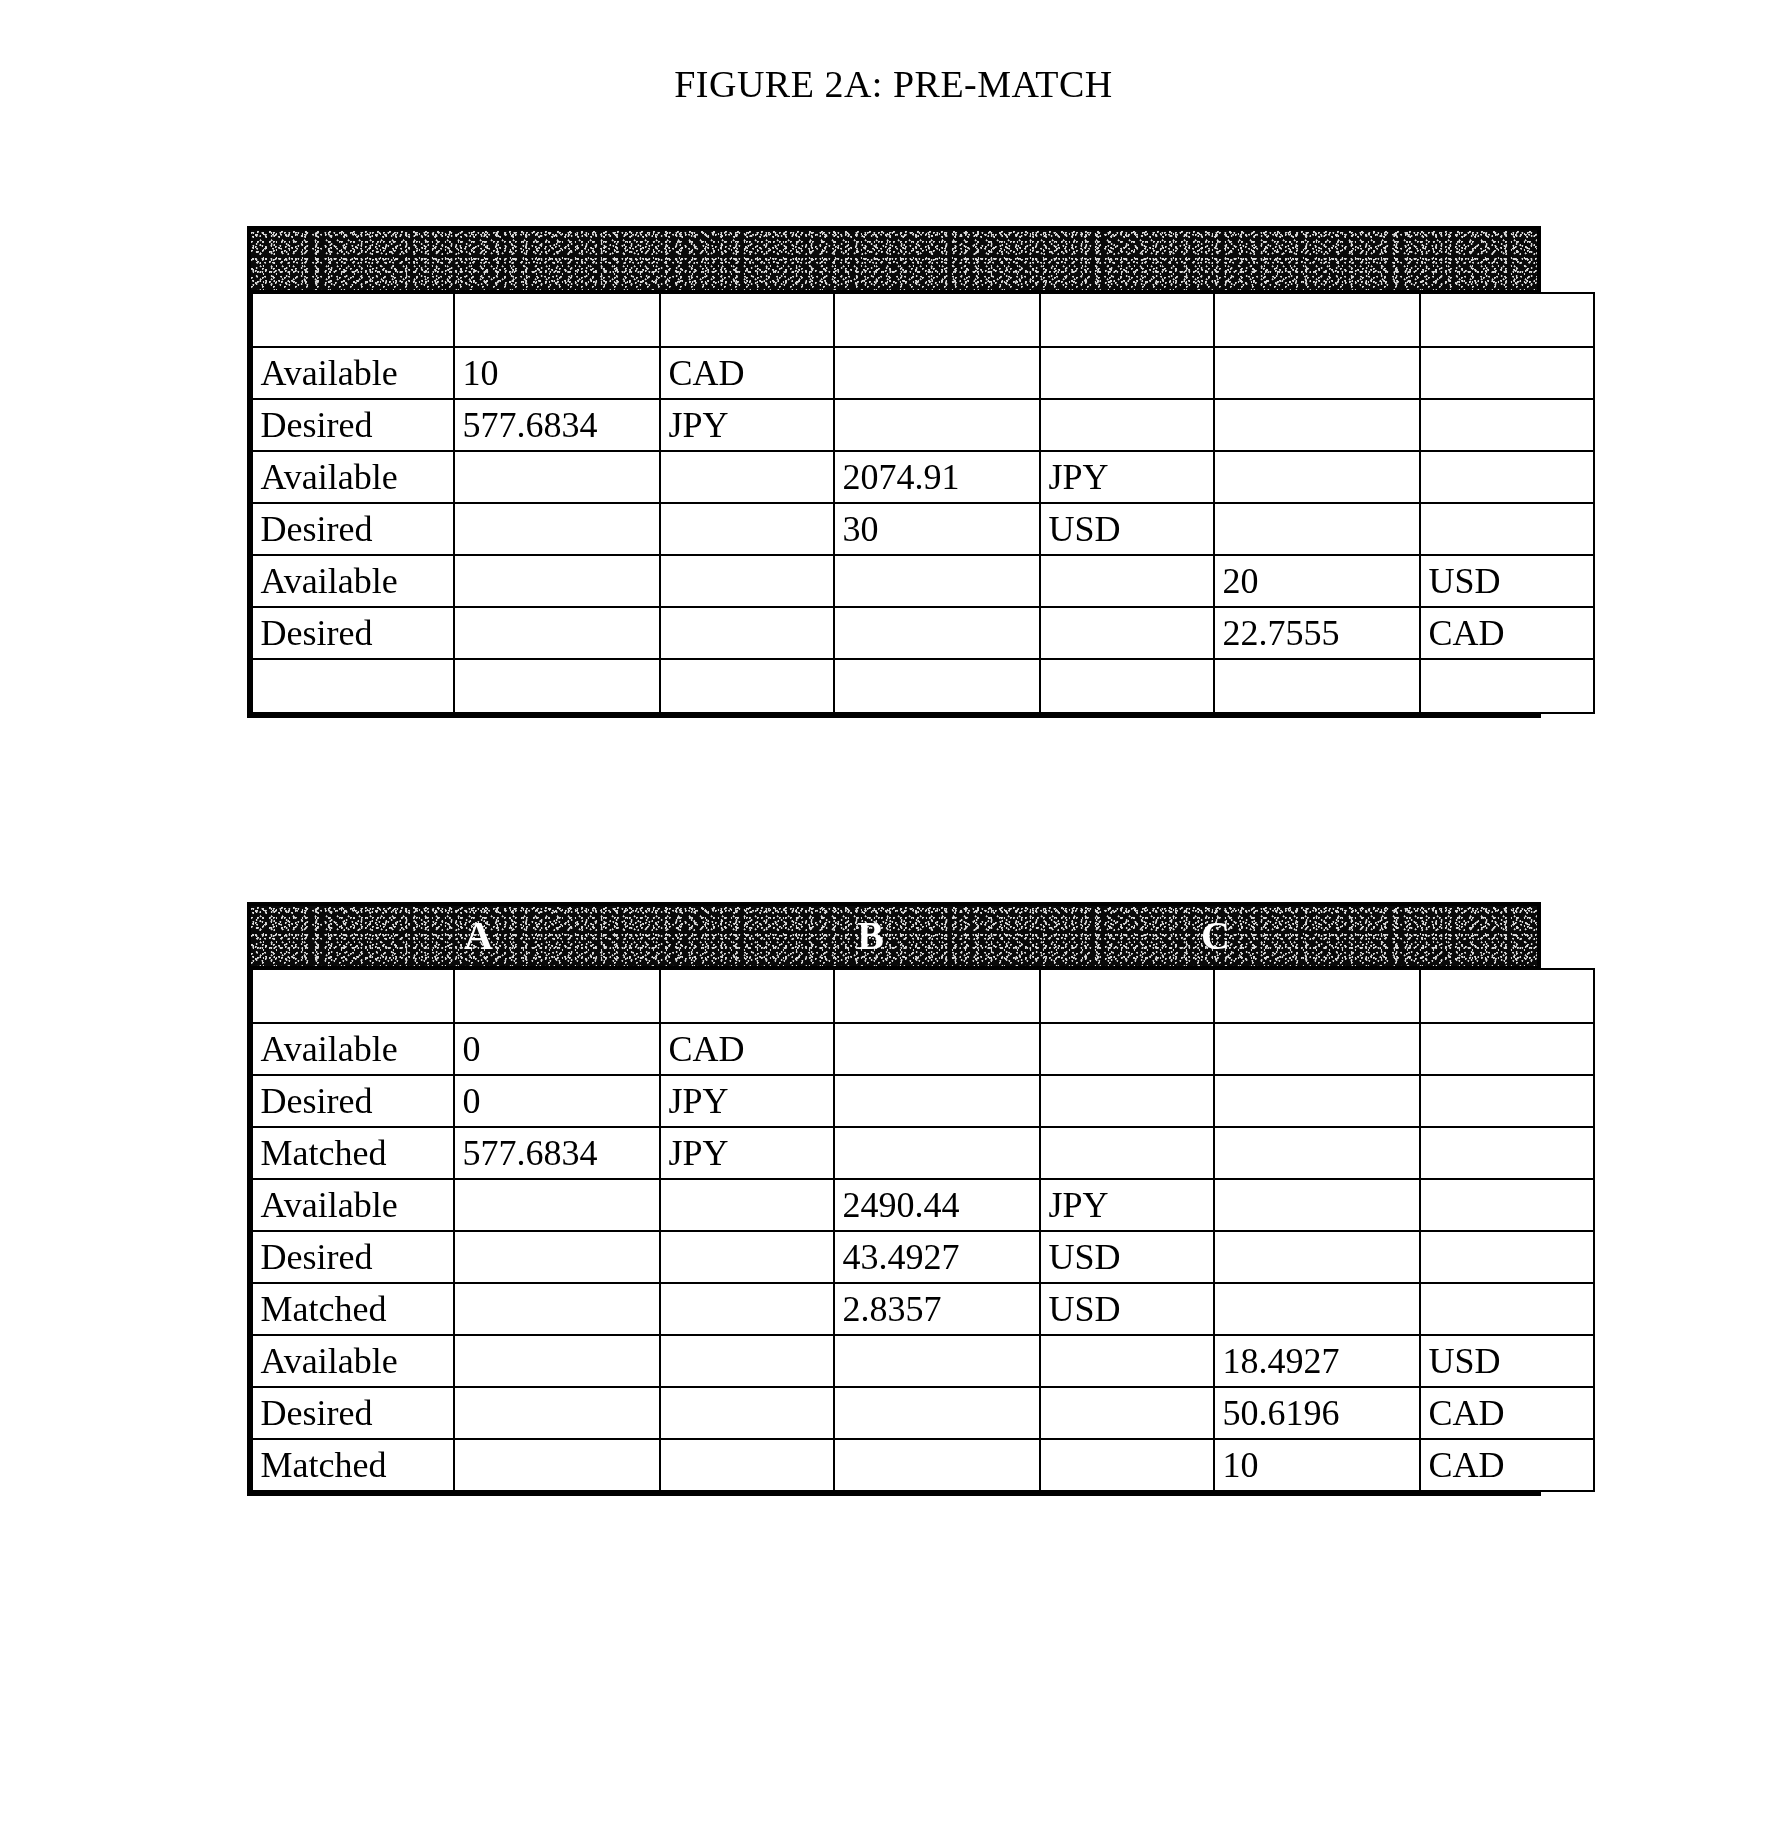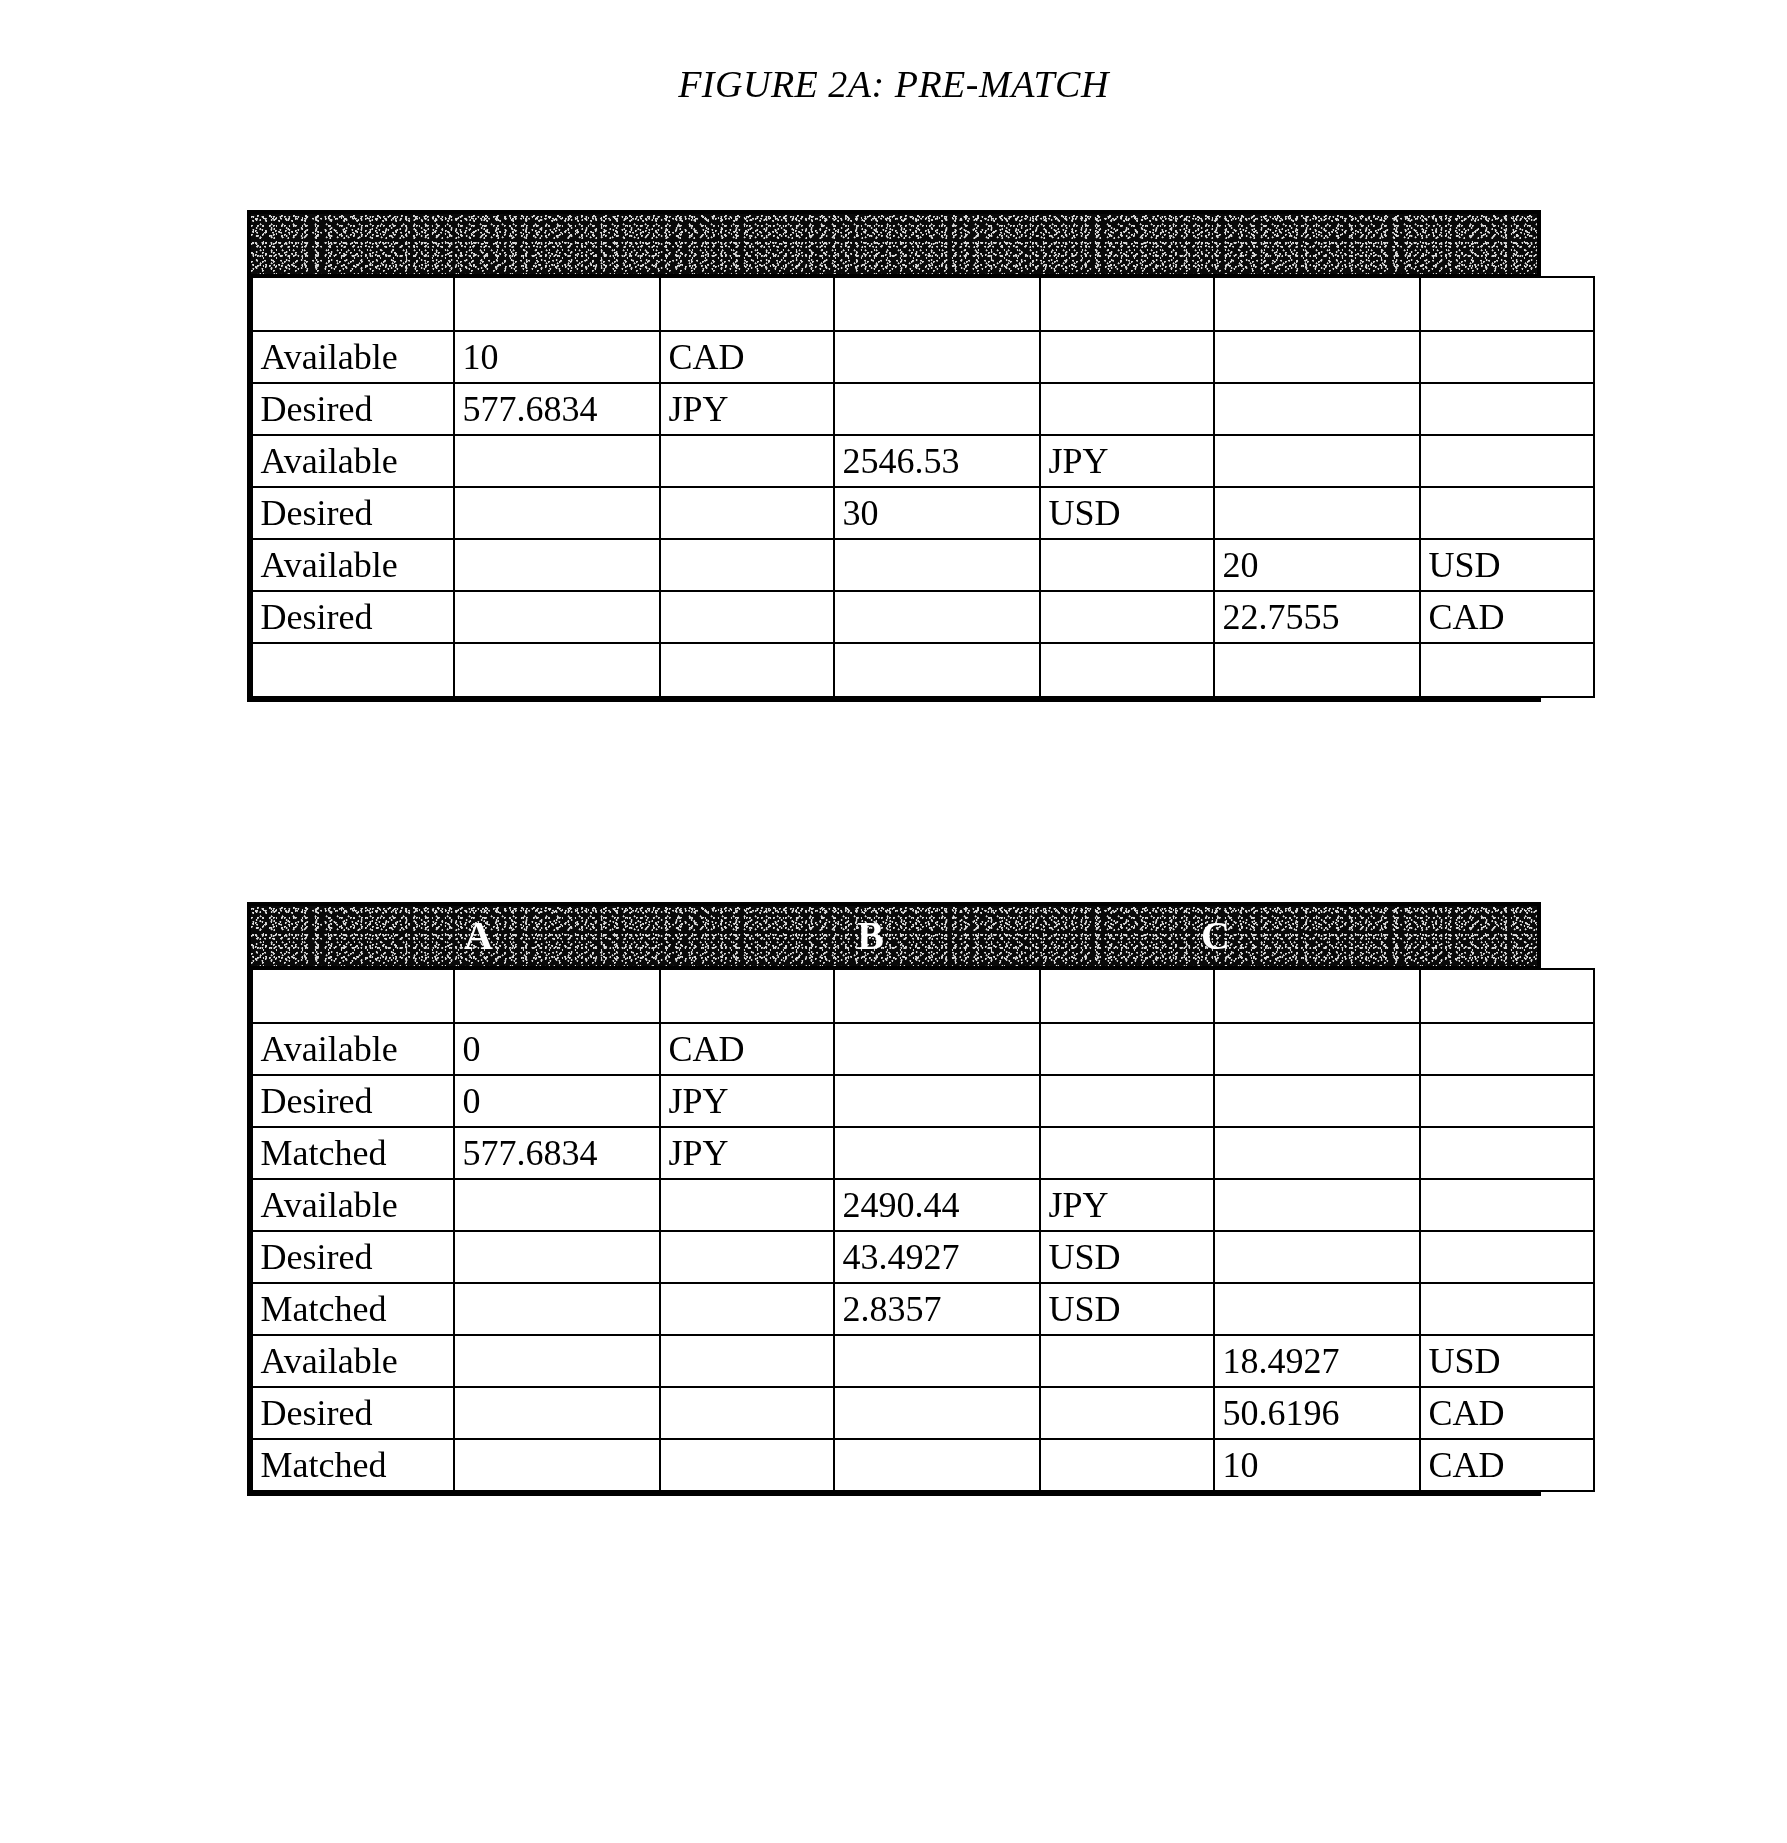--- a/index.html
+++ b/index.html
@@ -127,21 +127,21 @@
     line-height: 1;
   }
   .hdr-lbl-a { left: 228px; }
   .hdr-lbl-b { left: 620px; }
   .hdr-lbl-c { left: 965px; }
 
   
   #fig2a-block { top: 62px; }
   #fig2b-block { top: 830px; }
 
-  .fig-title-2a { margin-bottom: 0; font-style: italic; }
+  .fig-title-2a { margin-bottom: 16px; }
   .spacer-after-title { height: 104px; }
   .spacer-after-title-b { height: 72px; }
 </style>
 </head>
 <body>
 
 <div class="page">
 
   <div class="fig-block" id="fig2a-block">
 
@@ -194,21 +194,21 @@
               <td>JPY</td>
               <td></td>
               <td></td>
               <td></td>
               <td></td>
             </tr>
             <tr>
               <td>Available</td>
               <td></td>
               <td></td>
-              <td>2546.53</td>
+              <td>2074.91</td>
               <td>JPY</td>
               <td></td>
               <td></td>
             </tr>
             <tr>
               <td>Desired</td>
               <td></td>
               <td></td>
               <td>30</td>
               <td>USD</td>

